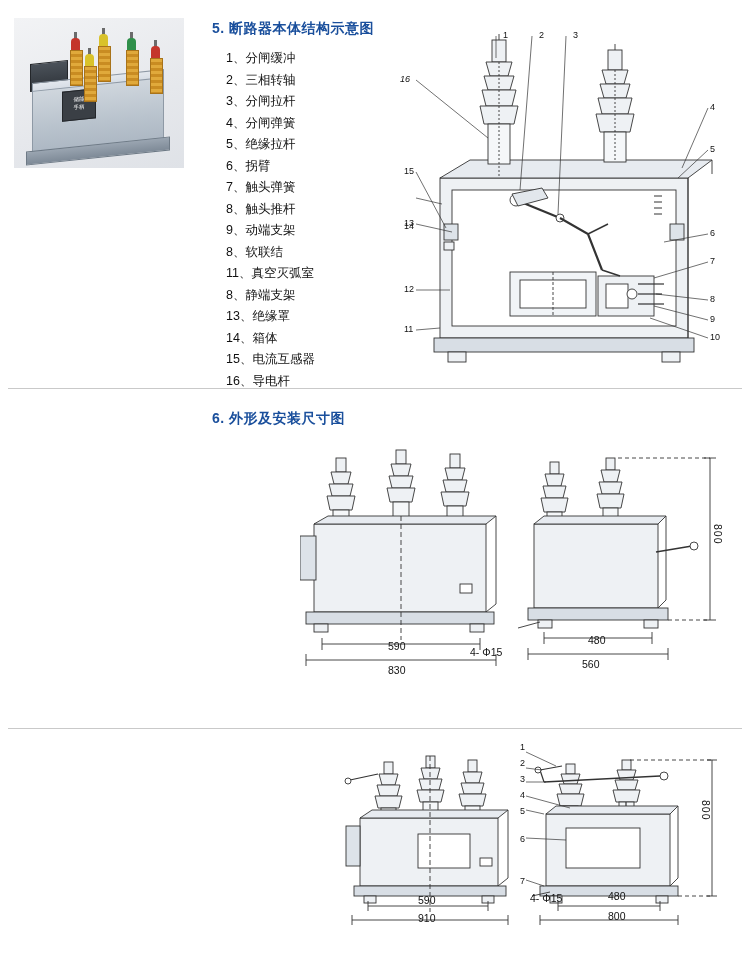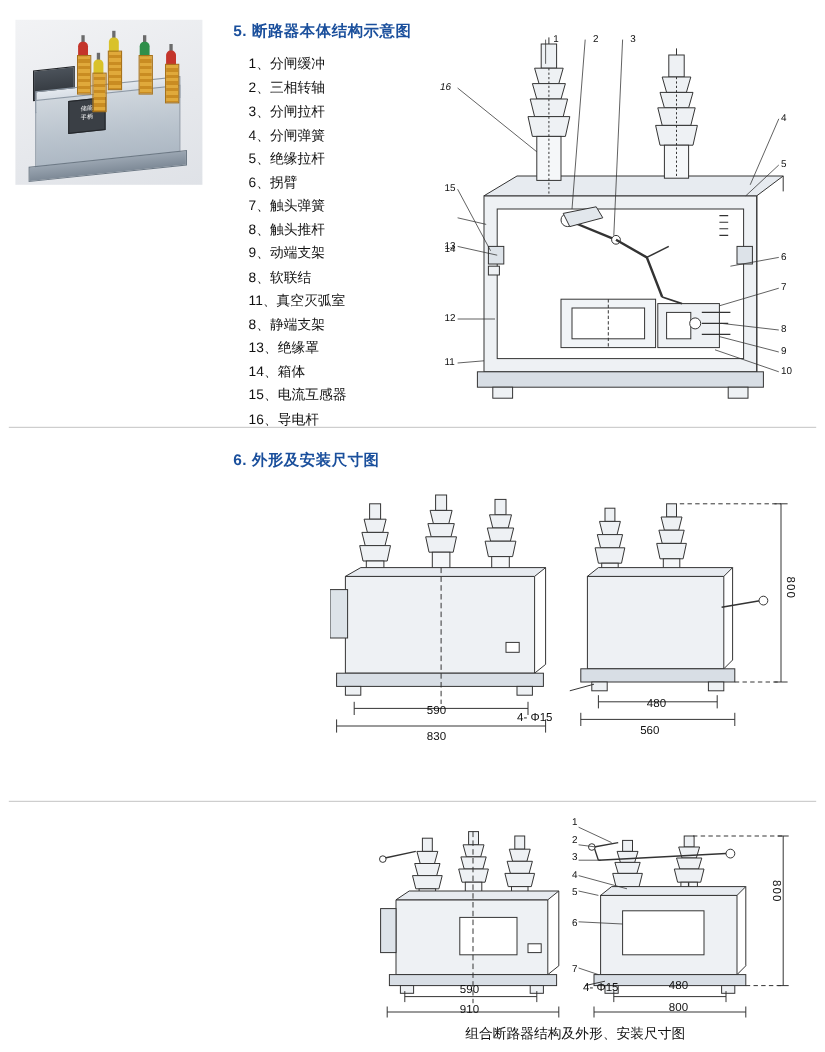--- a/index.html
+++ b/index.html
@@ -506,15 +506,14 @@
   <div class="callout" style="left:520px; top:834px;">6</div>
   <div class="callout" style="left:520px; top:876px;">7</div>
 
   <div class="dim-label" style="left:418px; top:894px;">590</div>
   <div class="dim-label" style="left:418px; top:912px;">910</div>
   <div class="dim-label" style="left:608px; top:890px;">480</div>
   <div class="dim-label" style="left:608px; top:910px;">800</div>
   <div class="dim-label" style="left:530px; top:892px;">4- Φ15</div>
   <div class="vert" style="left:700px; top:800px;">800</div>
 
-  <div class="caption" style="left:378px; top:932px; width:290px;">组合断路器结构及外形、安装尺寸图</div>
 
 </div>
 
 </body></html>

